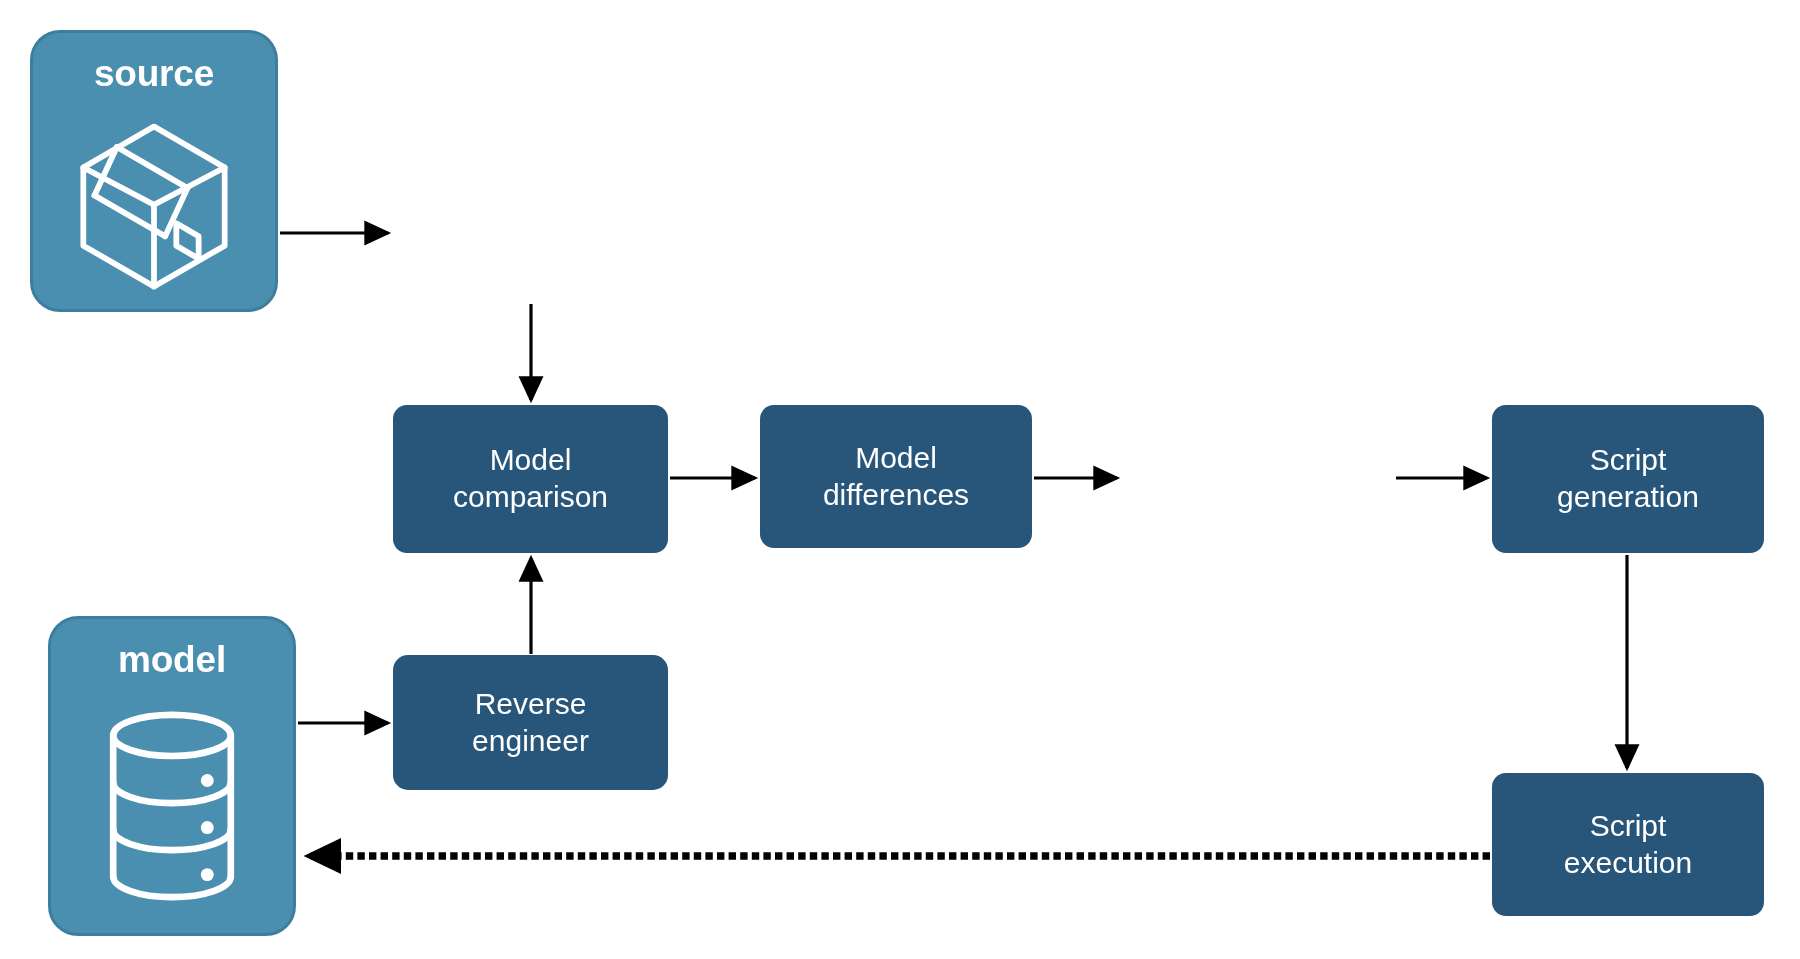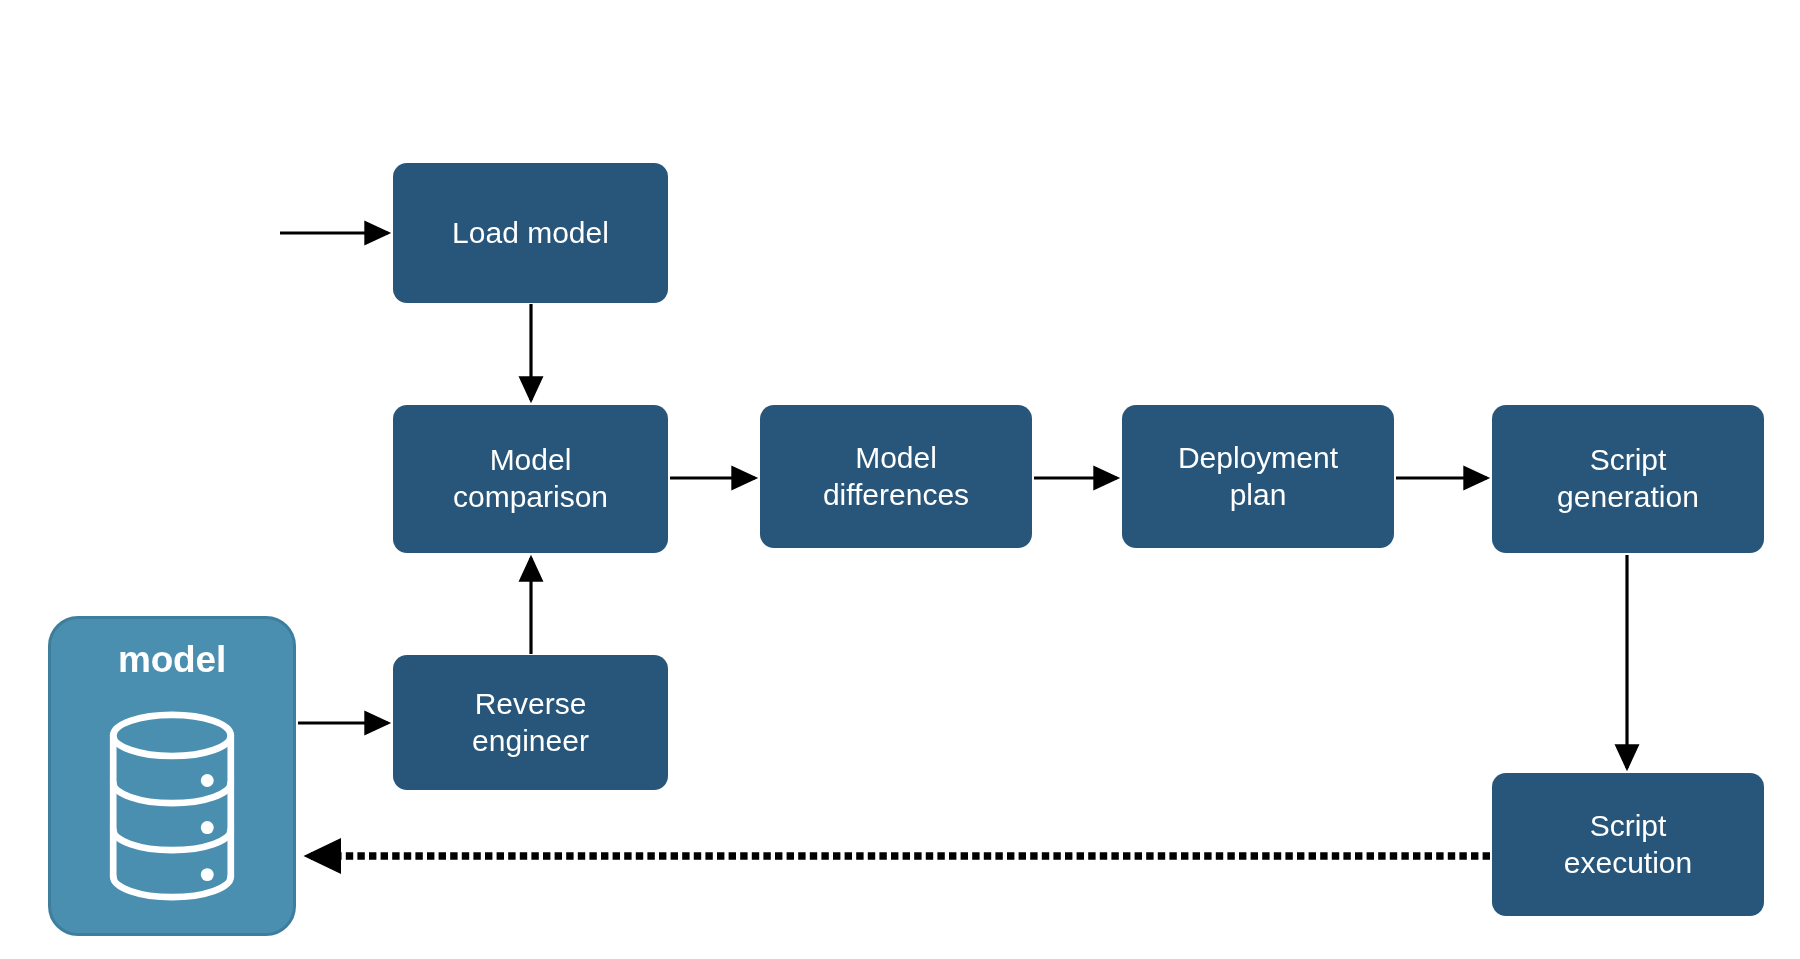--- a/index.html
+++ b/index.html
@@ -99,65 +99,80 @@
 
     <line x1="1034" y1="478" x2="1117" y2="478" stroke="#000000" stroke-width="3.2" marker-end="url(#arrow)"></line>
 
     <line x1="1396" y1="478" x2="1487" y2="478" stroke="#000000" stroke-width="3.2" marker-end="url(#arrow)"></line>
 
     <line x1="1627" y1="555" x2="1627" y2="768" stroke="#000000" stroke-width="3.2" marker-end="url(#arrow)"></line>
 
     <line x1="1490" y1="856" x2="308" y2="856" stroke="#000000" stroke-width="7.5" stroke-dasharray="7.4 4.2" marker-end="url(#arrow-thick)"></line>
   </svg>
 
+  <div class="endpoint" style="left:30px; top:30px; width:248px; height:282px;">
+    <div class="endpoint-label">source</div>
+    <div class="endpoint-icon">
+      <svg width="186" height="186" viewBox="0 0 100 100" xmlns="http://www.w3.org/2000/svg">
+        <g fill="none" stroke="#ffffff" stroke-width="3.1" stroke-linejoin="round" stroke-linecap="round">
+
+          <path d="M50 10 L88 32 L88 74 L50 96 L12 74 L12 32 Z"></path>
+
+          <path d="M50 52 L50 96"></path>
+
+          <path d="M12 32 L50 52 L88 32"></path>
+
+          <path d="M30 21 L68 43"></path>
+          <path d="M18 47 L56 69 L56 69"></path>
+          <path d="M30 21 L18 47"></path>
+          <path d="M68 43 L56 69"></path>
+
+          <path d="M62 62 L74 69 L74 81 L62 74 Z"></path>
+        </g>
+      </svg>
+    </div>
+  </div>
 
   <div class="endpoint" style="left:48px; top:616px; width:248px; height:320px;">
     <div class="endpoint-label">model</div>
     <div class="endpoint-icon">
       <svg width="160" height="196" viewBox="0 0 80 100" xmlns="http://www.w3.org/2000/svg">
         <g fill="none" stroke="#ffffff" stroke-width="3.4" stroke-linejoin="round" stroke-linecap="round">
           <ellipse cx="40" cy="14" rx="30" ry="10.5"></ellipse>
           <path d="M10 14 L10 86"></path>
           <path d="M70 14 L70 86"></path>
           <path d="M10 86 a30 10.5 0 0 0 60 0"></path>
           <path d="M10 38 a30 10.5 0 0 0 60 0"></path>
           <path d="M10 62 a30 10.5 0 0 0 60 0"></path>
         </g>
         <circle cx="58" cy="37" r="3.3" fill="#ffffff"></circle>
         <circle cx="58" cy="61" r="3.3" fill="#ffffff"></circle>
         <circle cx="58" cy="85" r="3.3" fill="#ffffff"></circle>
       </svg>
     </div>
   </div>
 
-  <div class="process" style="left:393px; top:163px; width:275px; height:140px;">
-    <span>Load model</span>
-  </div>
 
   <div class="process" style="left:393px; top:405px; width:275px; height:148px;">
     <span>Model
 comparison</span>
   </div>
 
   <div class="process" style="left:760px; top:405px; width:272px; height:143px;">
     <span>Model
 differences</span>
   </div>
 
-  <div class="process" style="left:1122px; top:405px; width:272px; height:143px;">
-    <span>Deployment
-plan</span>
-  </div>
 
   <div class="process" style="left:1492px; top:405px; width:272px; height:148px;">
     <span>Script
 generation</span>
   </div>
 
-  <div class="process" style="left:393px; top:655px; width:275px; height:135px;">
+  <div class="process" style="left:393px; top:655px; width:275px; height:135px;border-radius:15px;">
     <span>Reverse
 engineer</span>
   </div>
 
   <div class="process" style="left:1492px; top:773px; width:272px; height:143px;">
     <span>Script
 execution</span>
   </div>
 
 </div>

